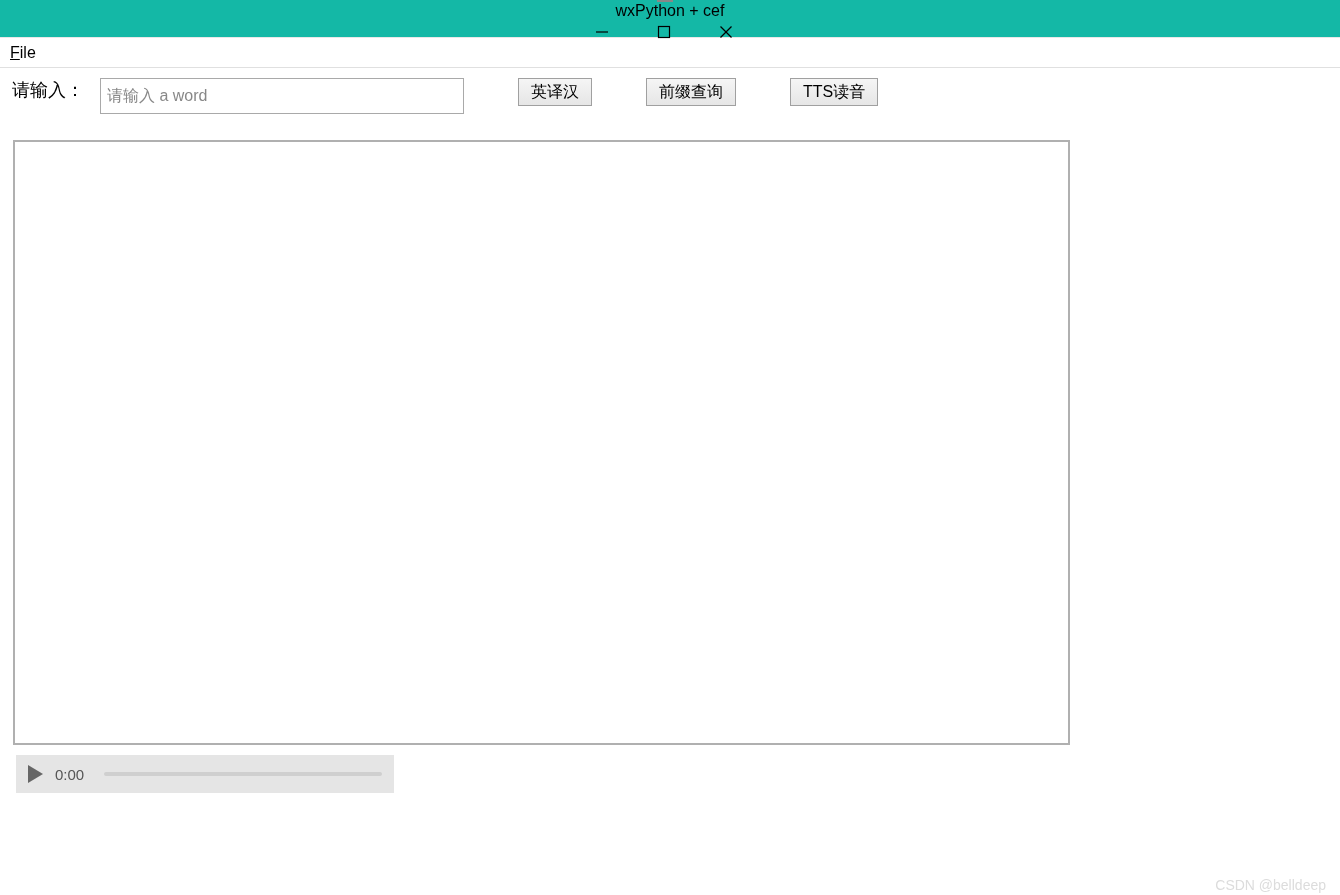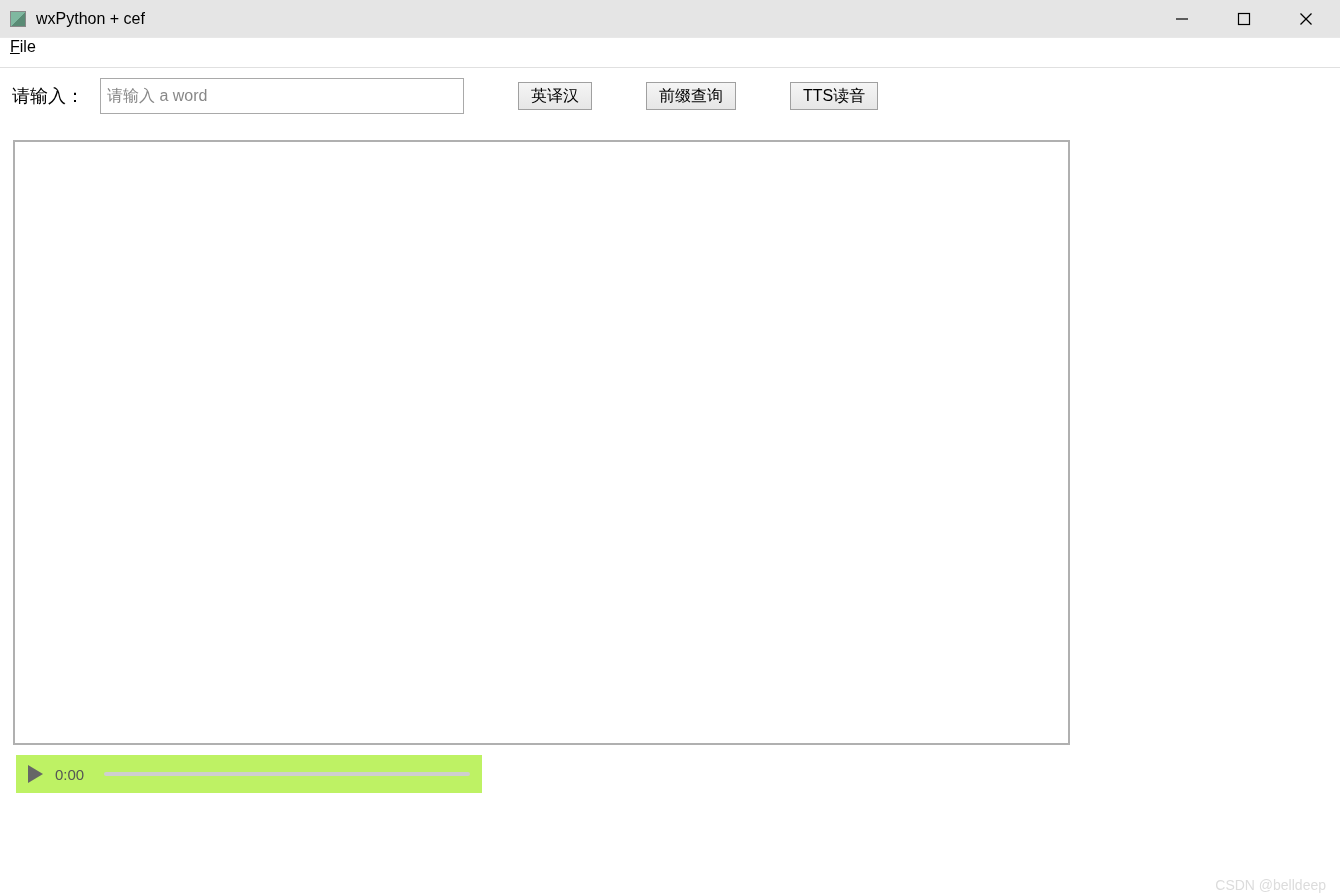--- a/index.html
+++ b/index.html
@@ -11,25 +11,26 @@
       font-family: "Microsoft YaHei", "SimSun", Tahoma, Arial, sans-serif;
       font-size: 14px;
       background: #ffffff;
       overflow: hidden;
       width: 1340px;
       height: 895px;
       position: relative;
     }
     .titlebar {
       height: 38px;
-      background: #e5e5e5;
+      background: #14b8a6;
       display: flex;
       align-items: center;
       padding: 0 10px;
       border-bottom: 1px solid #e8e8e8;
+      flex-direction: column;
     }
     .app-icon {
       width: 16px;
       height: 16px;
       border: 1px solid #888;
       background: linear-gradient(135deg, #7fb8a0 0%, #7fb8a0 50%, #5a8b75 50%, #5a8b75 100%);
       margin-right: 10px;
     }
     .title-text {
       font-size: 16px;
@@ -49,35 +50,36 @@
       align-items: center;
       justify-content: center;
       cursor: default;
     }
     .ctrl-btn svg {
       display: block;
     }
     .menubar {
       height: 30px;
       display: flex;
+      align-items: center;
       padding: 0 10px;
       border-bottom: 1px solid #e0e0e0;
     }
     .menu-item {
       font-size: 16px;
       color: #000;
       cursor: default;
     }
     .menu-underline {
       text-decoration: underline;
       text-decoration-skip-ink: none;
     }
     .toolbar {
       display: flex;
-      align-items: center;
+      align-items: flex-start;
       padding: 10px 12px 8px 12px;
       gap: 10px;
     }
     .toolbar-label {
       font-size: 18px;
       color: #000;
       margin-right: 6px;
     }
     .search-input {
       width: 364px;
@@ -107,23 +109,23 @@
       margin: 18px 0 0 13px;
       width: 1057px;
       height: 605px;
       border: 2px solid #b0b0b0;
       background: #fff;
     }
     .audio-player {
       position: absolute;
       left: 16px;
       top: 755px;
-      width: 466px;
+      width: 378px;
       height: 38px;
-      background: #bef264;
+      background: #e5e5e5;
       display: flex;
       align-items: center;
       padding: 0 12px;
       gap: 12px;
     }
     .play-btn {
       width: 0;
       height: 0;
       border-left: 15px solid #666;
       border-top: 9px solid transparent;

